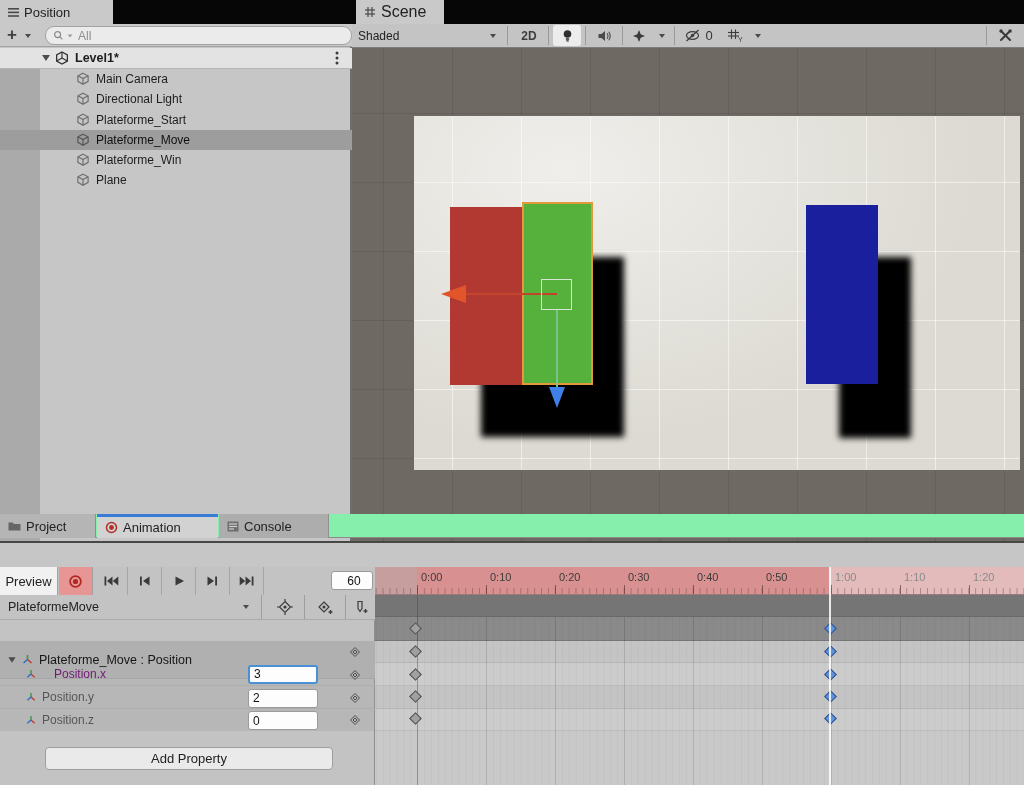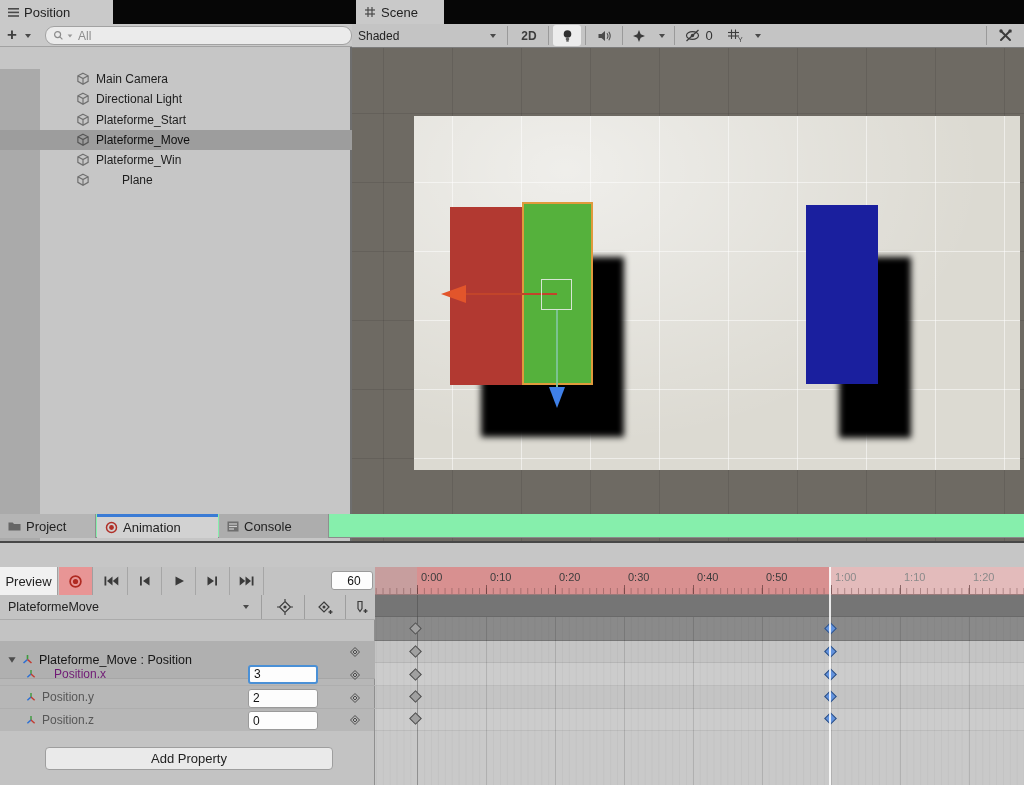--- a/index.html
+++ b/index.html
@@ -65,20 +65,39 @@
               <line x1="6.9" y1="6.9" x2="9.4" y2="9.4" stroke="#8b8b8b" stroke-width="1.2"></line>
             </svg>
         </span>
         <span class="caret" style="border-top-color:#9a9a9a;transform:scale(0.8);"></span>
         <span style="color:#8d8d8d;margin-left:5px;">All</span>
       </div>
     </div>
 
     <div class="abs" style="left:0;top:69px;width:40px;height:474px;background:#aaaaaa;"></div>
 
+    <div class="hrow" style="top:48px;height:21px;background:#e3e3e3;border-bottom:1px solid #b5b5b5;box-sizing:border-box;">
+      <span class="foldout" style="margin-left:42px;"></span>
+      <span style="margin-left:5px;">
+        <svg width="14" height="14" viewBox="0 0 12 12">
+            <path d="M6 0.9 L10.6 3.4 V8.6 L6 11.1 L1.4 8.6 V3.4 Z" fill="none" stroke="#333" stroke-width="1.1"></path>
+            <path d="M6 6 L6 0.9 M6 6 L10.6 8.6 M6 6 L1.4 8.6" stroke="#333" stroke-width="1" fill="none"></path>
+          </svg>
+      </span>
+      <span class="lbl" style="margin-left:6px;font-weight:bold;font-size:12.5px;">Level1*</span>
+      <span style="position:absolute;right:13px;top:3px;">
+        <svg width="4" height="14" viewBox="0 0 4 14">
+            <g fill="#3c3c3c">
+              <circle cx="2" cy="2" r="1.5"></circle>
+              <circle cx="2" cy="7" r="1.5"></circle>
+              <circle cx="2" cy="12" r="1.5"></circle>
+            </g>
+          </svg>
+      </span>
+    </div>
 
     <div class="hrow" style="top:69px;">
       <span style="margin-left:76px;">
           <svg width="14" height="14" viewBox="0 0 12 12">
             <path d="M6 1 L10.4 3.3 V8 L6 10.6 L1.6 8 V3.3 Z M1.6 3.3 L6 5.6 L10.4 3.3 M6 5.6 V10.6" fill="none" stroke="#6f6f6f" stroke-width="1"></path>
           </svg>
         </span>
       <span class="lbl" style="margin-left:6px;">Main Camera</span>
     </div>
     <div class="hrow" style="top:89px;">
@@ -106,21 +125,21 @@
       <span class="lbl" style="margin-left:6px;color:#101010;">Plateforme_Move</span>
     </div>
     <div class="hrow" style="top:150px;">
       <span style="margin-left:76px;">
           <svg width="14" height="14" viewBox="0 0 12 12">
             <path d="M6 1 L10.4 3.3 V8 L6 10.6 L1.6 8 V3.3 Z M1.6 3.3 L6 5.6 L10.4 3.3 M6 5.6 V10.6" fill="none" stroke="#6f6f6f" stroke-width="1"></path>
           </svg>
         </span>
       <span class="lbl" style="margin-left:6px;">Plateforme_Win</span>
     </div>
-    <div class="hrow" style="top:170px;gap:26px;">
+    <div class="hrow" style="top:170px;">
       <span style="margin-left:76px;">
           <svg width="14" height="14" viewBox="0 0 12 12">
             <path d="M6 1 L10.4 3.3 V8 L6 10.6 L1.6 8 V3.3 Z M1.6 3.3 L6 5.6 L10.4 3.3 M6 5.6 V10.6" fill="none" stroke="#6f6f6f" stroke-width="1"></path>
           </svg>
         </span>
       <span class="lbl" style="margin-left:6px;">Plane</span>
     </div>
   </div>
 
   <div class="abs" style="left:352px;top:0;width:672px;height:543px;">
@@ -130,21 +149,21 @@
       <span>
         <svg width="12" height="12" viewBox="0 0 12 12">
             <g stroke="#4a4a4a" stroke-width="1.2">
               <line x1="4" y1="1" x2="4" y2="11"></line>
               <line x1="8" y1="1" x2="8" y2="11"></line>
               <line x1="1" y1="4" x2="11" y2="4"></line>
               <line x1="1" y1="8" x2="11" y2="8"></line>
             </g>
           </svg>
       </span>
-      <span style="font-size:13px;">Scene</span>
+      <span style="font-size:16px;">Scene</span>
     </div>
 
     <div class="abs" style="left:0;top:24px;width:672px;height:24px;background:#c4c4c4;border-bottom:1px solid #7c7c7c;box-sizing:border-box;">
       <div class="abs" style="left:6px;top:0;width:146px;height:23px;display:flex;align-items:center;">
         <span>Shaded</span>
         <span class="caret" style="position:absolute;right:8px;"></span>
       </div>
       <div class="abs sep" style="left:155px;top:2px;height:19px;"></div>
       <div class="abs icon-btn" style="left:160px;top:0;width:34px;height:23px;">
         <span style="font-weight:bold;color:#3d3d3d;">2D</span>

